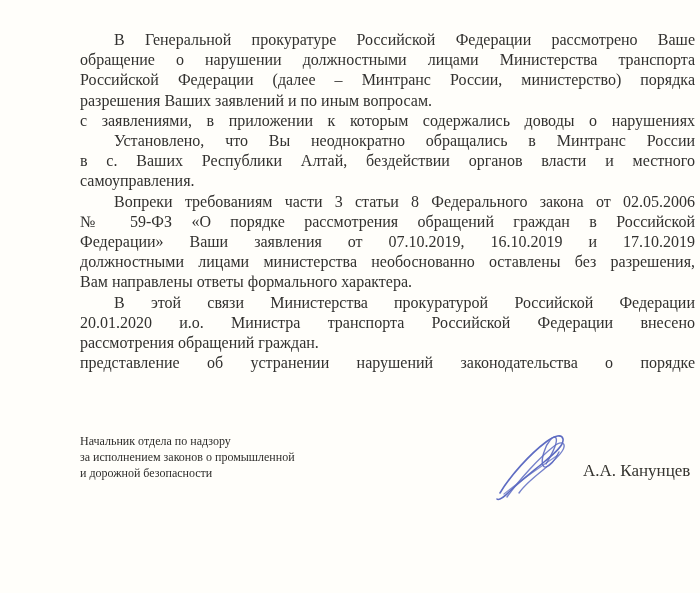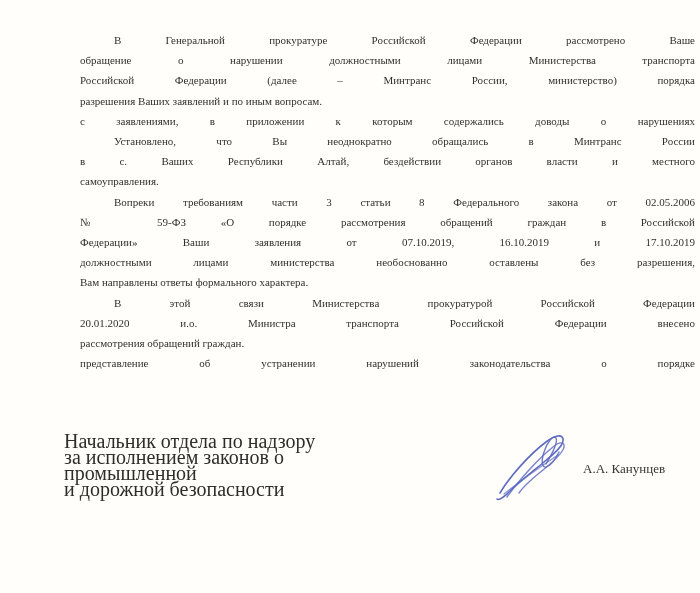--- a/index.html
+++ b/index.html
@@ -14,53 +14,53 @@
     background: #fffefa;
     font-family: "Liberation Serif", "DejaVu Serif", serif;
     color: #32312f;
     overflow: hidden;
   }
   .letter-body {
     position: absolute;
     left: 80px;
     top: 30px;
     width: 615px;
-    font-size: 11px;
+    font-size: 16px;
     line-height: 20.2px;
   }
   .para { margin: 0; padding: 0; }
   .ln {
     text-align: justify;
     text-align-last: justify;
     white-space: normal;
   }
   .ln.ind { text-indent: 34px; }
   .ln.end {
     text-align: right;
     text-align-last: left;
   }
   .signoff {
     position: absolute;
-    left: 64px;
+    left: 80px;
     top: 434px;
     width: 340px;
-    font-size: 20px;
+    font-size: 12px;
     line-height: 15.9px;
     color: #2e2d2b;
   }
   .sig-svg {
     position: absolute;
     left: 494px;
     top: 430px;
   }
   .signer-name {
     position: absolute;
     left: 583px;
     top: 461px;
-    font-size: 13px;
+    font-size: 17px;
     color: #35342f;
   }
 </style>
 </head>
 <body>
 
 <div class="page">
 
   <div class="letter-body">
 

